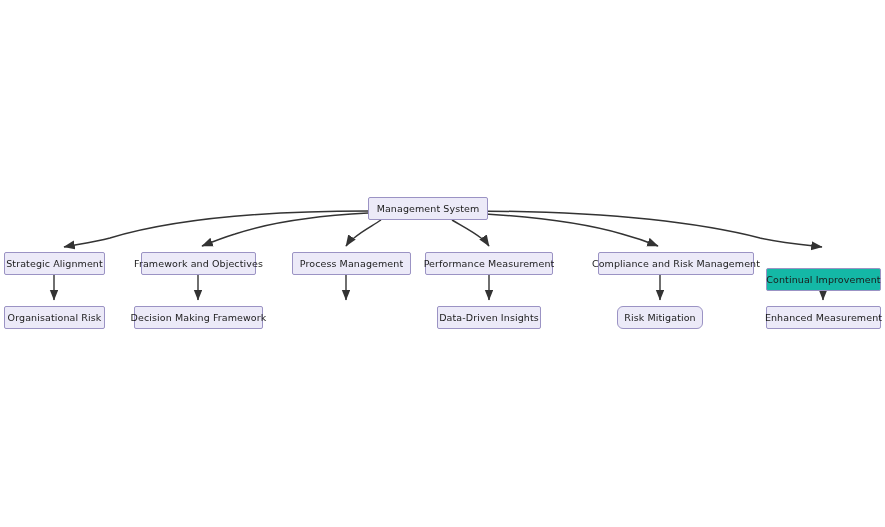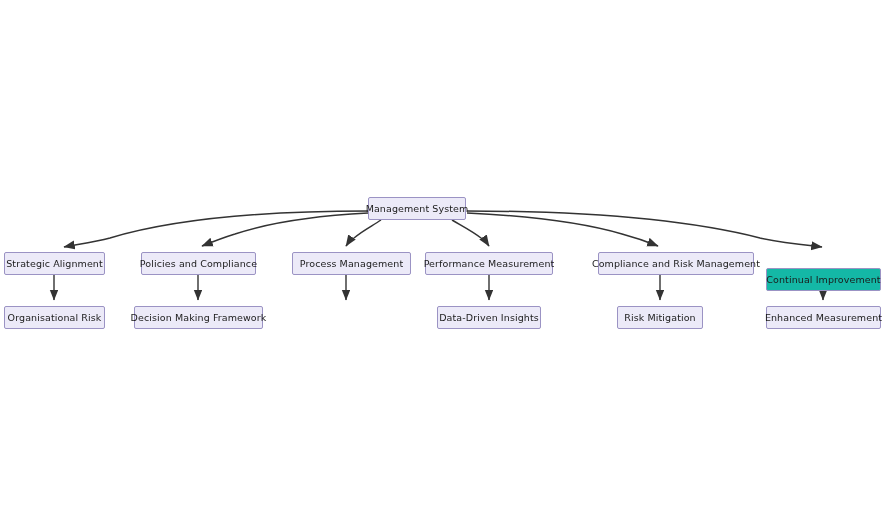--- a/index.html
+++ b/index.html
@@ -73,29 +73,29 @@
     <g fill="none" stroke="#333333" stroke-width="1.4" marker-end="url(#arrow)">
       <path d="M54,275 L54,300"></path>
       <path d="M198,275 L198,300"></path>
       <path d="M346,275 L346,300"></path>
       <path d="M489,275 L489,300"></path>
       <path d="M660,275 L660,300"></path>
       <path d="M823,275 L823,300"></path>
     </g>
   </svg>
 
-  <div class="node" style="left: 368px; top: 197px; width: 98px; height: 23px; background: rgb(236, 234, 248); border-color: rgb(155, 147, 196); color: rgb(27, 27, 27);">
+  <div class="node" style="left: 368px; top: 197px; width: 120px; height: 23px; background: rgb(236, 234, 248); border-color: rgb(155, 147, 196); color: rgb(27, 27, 27);">
     <span class="node-label">Management System</span>
   </div>
 
   <div class="node" style="left: 4px; top: 252px; width: 101px; height: 23px; background: rgb(236, 234, 248); border-color: rgb(155, 147, 196); color: rgb(27, 27, 27);">
     <span class="node-label">Strategic Alignment</span>
   </div>
   <div class="node" style="left: 141px; top: 252px; width: 115px; height: 23px; background: rgb(236, 234, 248); border-color: rgb(155, 147, 196); color: rgb(27, 27, 27);">
-    <span class="node-label">Policies and Compliance</span>
+    <span class="node-label">Framework and Objectives</span>
   </div>
   <div class="node" style="left: 292px; top: 252px; width: 119px; height: 23px; background: rgb(236, 234, 248); border-color: rgb(155, 147, 196); color: rgb(27, 27, 27);">
     <span class="node-label">Process Management</span>
   </div>
   <div class="node" style="left: 425px; top: 252px; width: 128px; height: 23px; background: rgb(236, 234, 248); border-color: rgb(155, 147, 196); color: rgb(27, 27, 27);">
     <span class="node-label">Performance Measurement</span>
   </div>
   <div class="node" style="left: 582px; top: 252px; width: 156px; height: 23px; background: rgb(236, 234, 248); border-color: rgb(155, 147, 196); color: rgb(27, 27, 27); margin-left: 16px;">
     <span class="node-label">Compliance and Risk Management</span>
   </div>
@@ -105,20 +105,20 @@
 
   <div class="node" style="left: 4px; top: 306px; width: 101px; height: 23px; background: rgb(236, 234, 248); border-color: rgb(155, 147, 196); color: rgb(27, 27, 27);">
     <span class="node-label">Organisational Risk</span>
   </div>
   <div class="node" style="left: 134px; top: 306px; width: 129px; height: 23px; background: rgb(236, 234, 248); border-color: rgb(155, 147, 196); color: rgb(27, 27, 27);">
     <span class="node-label">Decision Making Framework</span>
   </div>
   <div class="node" style="left: 437px; top: 306px; width: 104px; height: 23px; background: rgb(236, 234, 248); border-color: rgb(155, 147, 196); color: rgb(27, 27, 27);">
     <span class="node-label">Data-Driven Insights</span>
   </div>
-  <div class="node" style="left: 617px; top: 306px; width: 86px; height: 23px; background: rgb(236, 234, 248); border-color: rgb(155, 147, 196); color: rgb(27, 27, 27);">
+  <div class="node" style="left: 617px; top: 306px; width: 86px; height: 23px; background: rgb(236, 234, 248); border-color: rgb(155, 147, 196); color: rgb(27, 27, 27); border-radius: 6px;">
     <span class="node-label">Risk Mitigation</span>
   </div>
   <div class="node" style="left: 766px; top: 306px; width: 115px; height: 23px; background: rgb(236, 234, 248); border-color: rgb(155, 147, 196); color: rgb(27, 27, 27);">
     <span class="node-label">Enhanced Measurement</span>
   </div>
 
 </div>
 
 </body></html>

